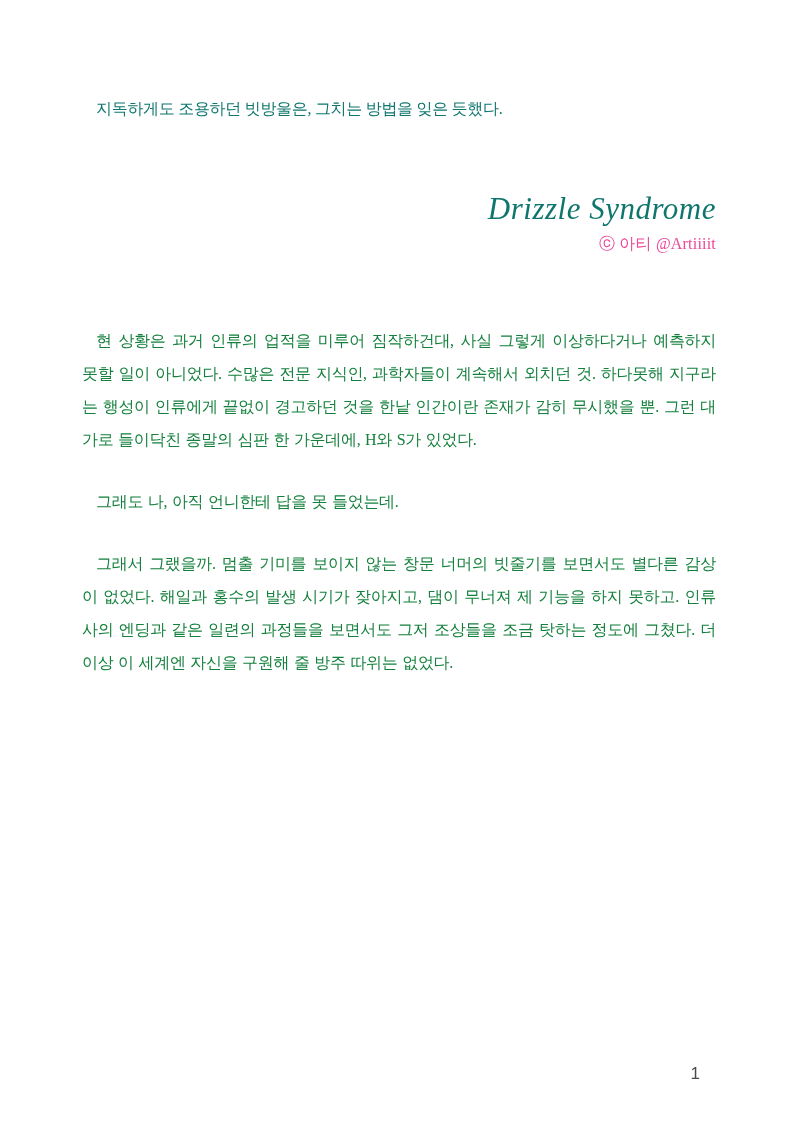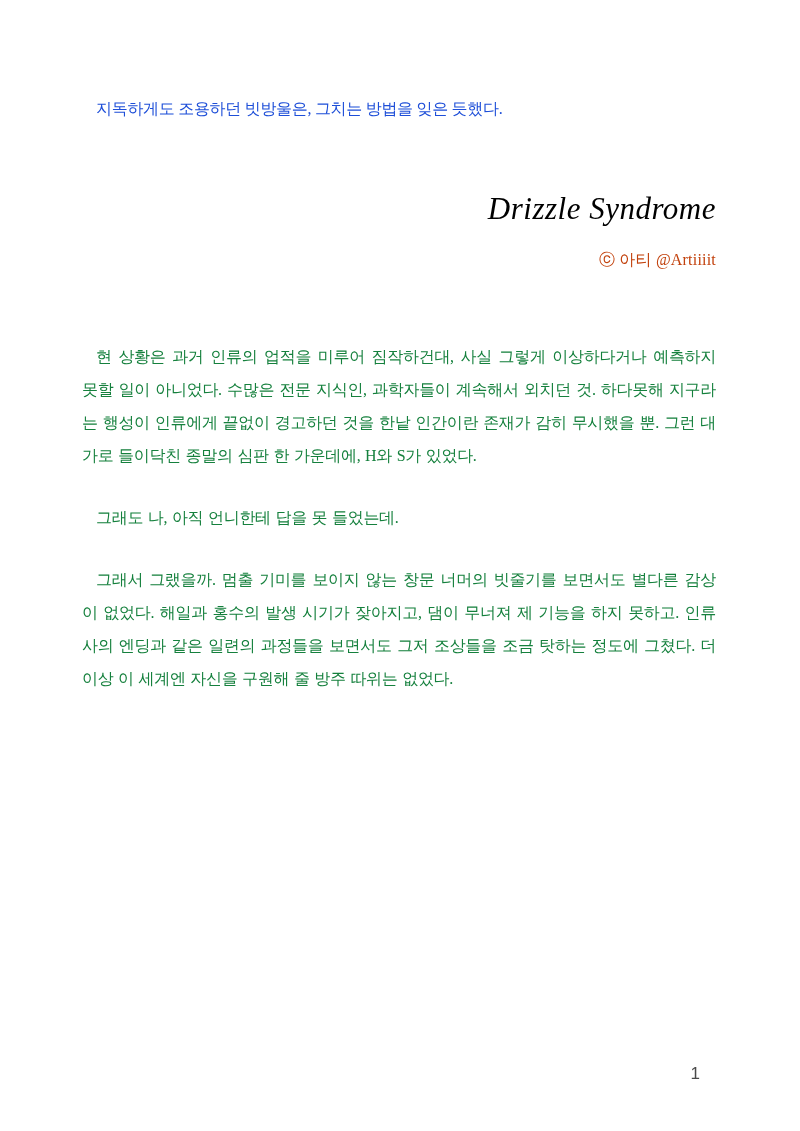--- a/index.html
+++ b/index.html
@@ -19,40 +19,40 @@
     left: 82px;
     right: 84px;
     top: 96px;
   }
   .intro-line {
     margin: 0;
     font-size: 16px;
     line-height: 26px;
     text-indent: 14px;
     letter-spacing: -0.3px;
-    color: #1d4ed8;
+    color: #0f766e;
   }
   .title-block {
     margin-top: 70px;
     text-align: right;
   }
   .doc-title {
     margin: 0;
     font-style: italic;
     font-weight: 400;
     font-size: 31px;
     line-height: 34px;
     letter-spacing: 0.5px;
-    color: #000000;
+    color: #0f766e;
   }
   .doc-credit {
-    margin-top: 24px;
+    margin-top: 8px;
     font-size: 16px;
     line-height: 20px;
-    color: #c2410c;
+    color: #ec4899;
     letter-spacing: 0.2px;
   }
   .body-text {
     margin-top: 70px;
   }
   .body-text p {
     margin: 0 0 29px 0;
     font-size: 16px;
     line-height: 33px;
     text-align: justify;

